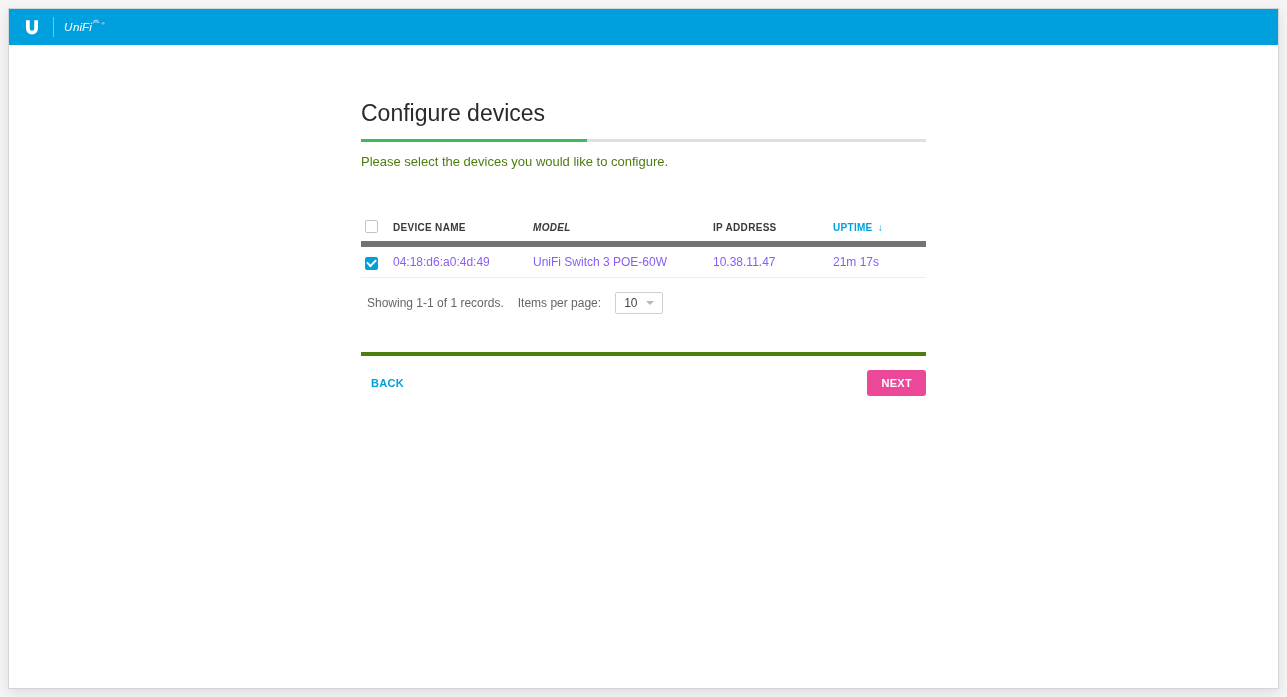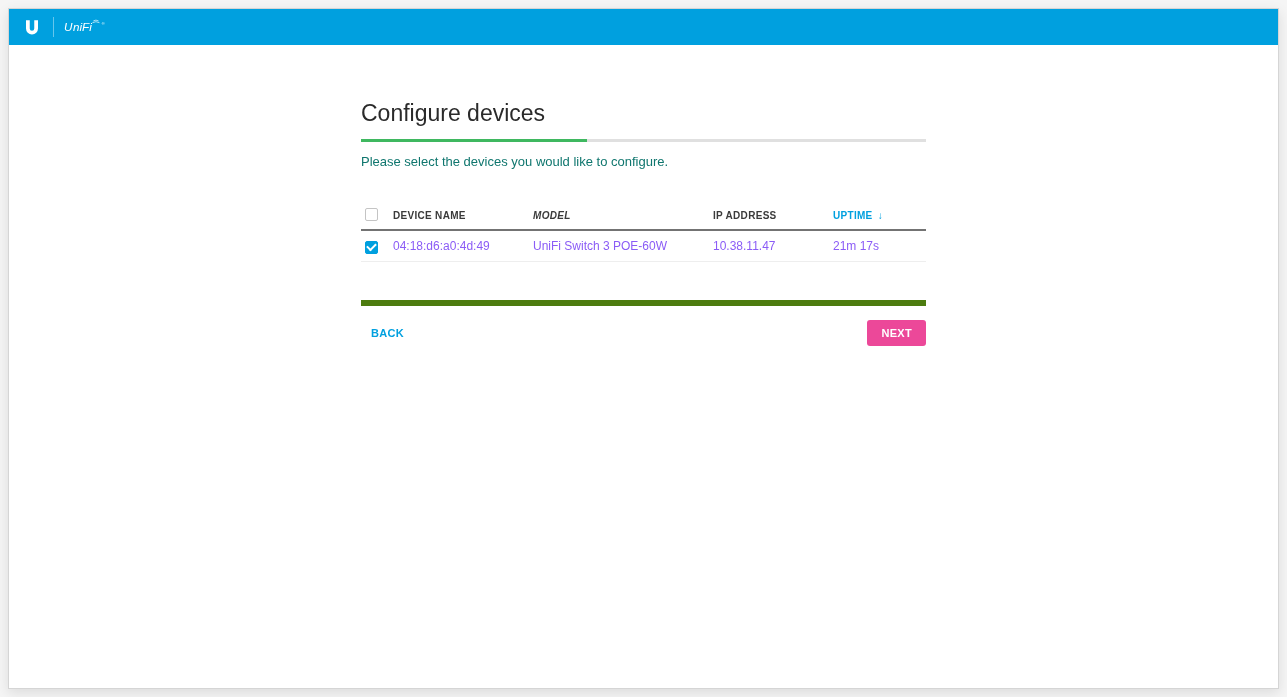--- a/index.html
+++ b/index.html
@@ -71,29 +71,29 @@
     .progress-fill {
       position: absolute;
       left: 0;
       top: 0;
       height: 100%;
       background: #3fb860;
       width: 40%;
     }
     .instruction {
       font-size: 13px;
-      color: #0f766e;
-      margin-bottom: 33px;
+      color: #4d7c0f;
+      margin-bottom: 45px;
     }
     .table {
       width: 100%;
       border-collapse: collapse;
     }
     .table thead tr {
-      border-bottom: 2px solid #737373;
+      border-bottom: 6px solid #737373;
     }
     .table th {
       text-align: left;
       font-size: 10px;
       font-weight: 700;
       letter-spacing: 0.3px;
       color: #3a3a3a;
       padding: 6px 4px 6px 0;
       text-transform: uppercase;
     }
@@ -165,21 +165,21 @@
     }
     .chevron-down {
       width: 0;
       height: 0;
       border-left: 4px solid transparent;
       border-right: 4px solid transparent;
       border-top: 4px solid #b8b8b8;
       display: inline-block;
     }
     .action-bar {
-      border-top: 6px solid #4d7c0f;
+      border-top: 4px solid #4d7c0f;
       margin-top: 38px;
       padding-top: 14px;
       display: flex;
       justify-content: space-between;
       align-items: center;
     }
     .btn-back {
       font-size: 11px;
       font-weight: 700;
       color: #00a0df;
@@ -259,20 +259,28 @@
               <span class="check checked"></span>
             </td>
             <td>04:18:d6:a0:4d:49</td>
             <td>UniFi Switch 3 POE-60W</td>
             <td>10.38.11.47</td>
             <td>21m 17s</td>
           </tr>
         </tbody>
       </table>
 
+      <div class="table-footer">
+        <span>Showing 1-1 of 1 records.</span>
+        <span>Items per page:</span>
+        <span class="per-page-select">
+          <span>10</span>
+          <span class="chevron-down"></span>
+        </span>
+      </div>
 
       <div class="action-bar">
         <button class="btn-back">BACK</button>
         <button class="btn-next">NEXT</button>
       </div>
 
     </div>
   </div>
 
 </div>

